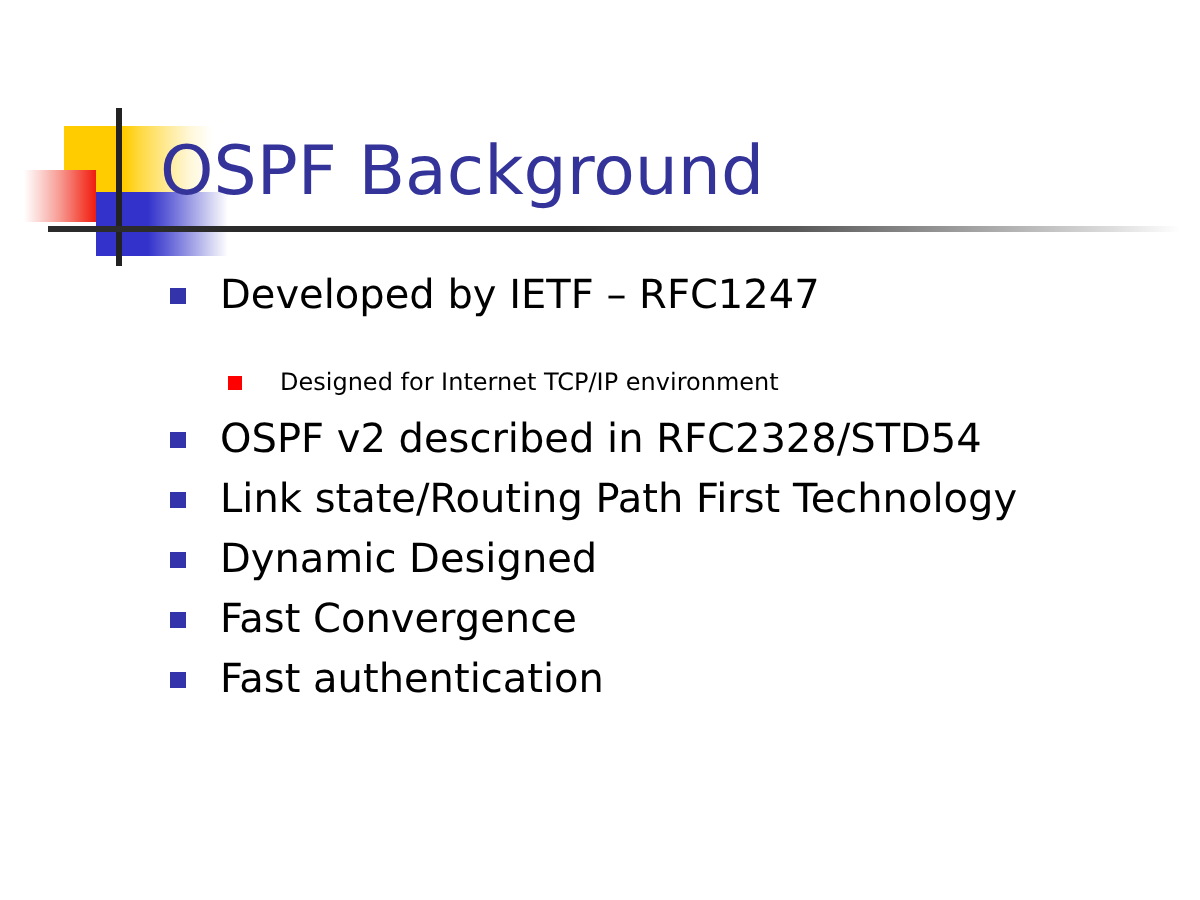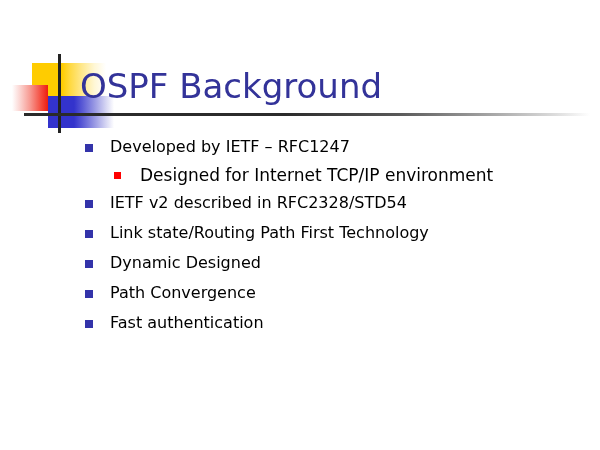--- a/index.html
+++ b/index.html
@@ -118,38 +118,39 @@
     width: 510px;
   }
 
   .bullet-row {
     position: relative;
     display: block;
     padding-left: 32px;
     margin: 0;
     color: #000000;
     font-family: "DejaVu Sans", sans-serif;
-    font-size: 16px;
+    font-size: 20px;
     line-height: 30px;
   }
 
   .bullet-row > .marker {
     position: absolute;
     left: 7px;
     top: 12px;
     width: 8px;
     height: 8px;
     background: #3333AA;
   }
 
   
   .bullet-row.level2 {
     padding-left: 62px;
-    font-size: 17px;
+    font-size: 12px;
     line-height: 26px;
+    margin-top: 16px;
   }
   .bullet-row.level2 > .marker {
     left: 36px;
     top: 10px;
     width: 7px;
     height: 7px;
     background: #FF0000;
   }
 
   .bullet-text {
@@ -180,36 +181,36 @@
       <span class="bullet-text">Developed by IETF – RFC1247</span>
     </div>
 
     <div class="bullet-row level2">
       <span class="marker"></span>
       <span class="bullet-text">Designed for Internet TCP/IP environment</span>
     </div>
 
     <div class="bullet-row level1">
       <span class="marker"></span>
-      <span class="bullet-text">IETF v2 described in RFC2328/STD54</span>
+      <span class="bullet-text">OSPF v2 described in RFC2328/STD54</span>
     </div>
 
     <div class="bullet-row level1">
       <span class="marker"></span>
       <span class="bullet-text">Link state/Routing Path First Technology</span>
     </div>
 
     <div class="bullet-row level1">
       <span class="marker"></span>
       <span class="bullet-text">Dynamic Designed</span>
     </div>
 
     <div class="bullet-row level1">
       <span class="marker"></span>
-      <span class="bullet-text">Path Convergence</span>
+      <span class="bullet-text">Fast Convergence</span>
     </div>
 
     <div class="bullet-row level1">
       <span class="marker"></span>
       <span class="bullet-text">Fast authentication</span>
     </div>
 
   </div>
 
 </div>

